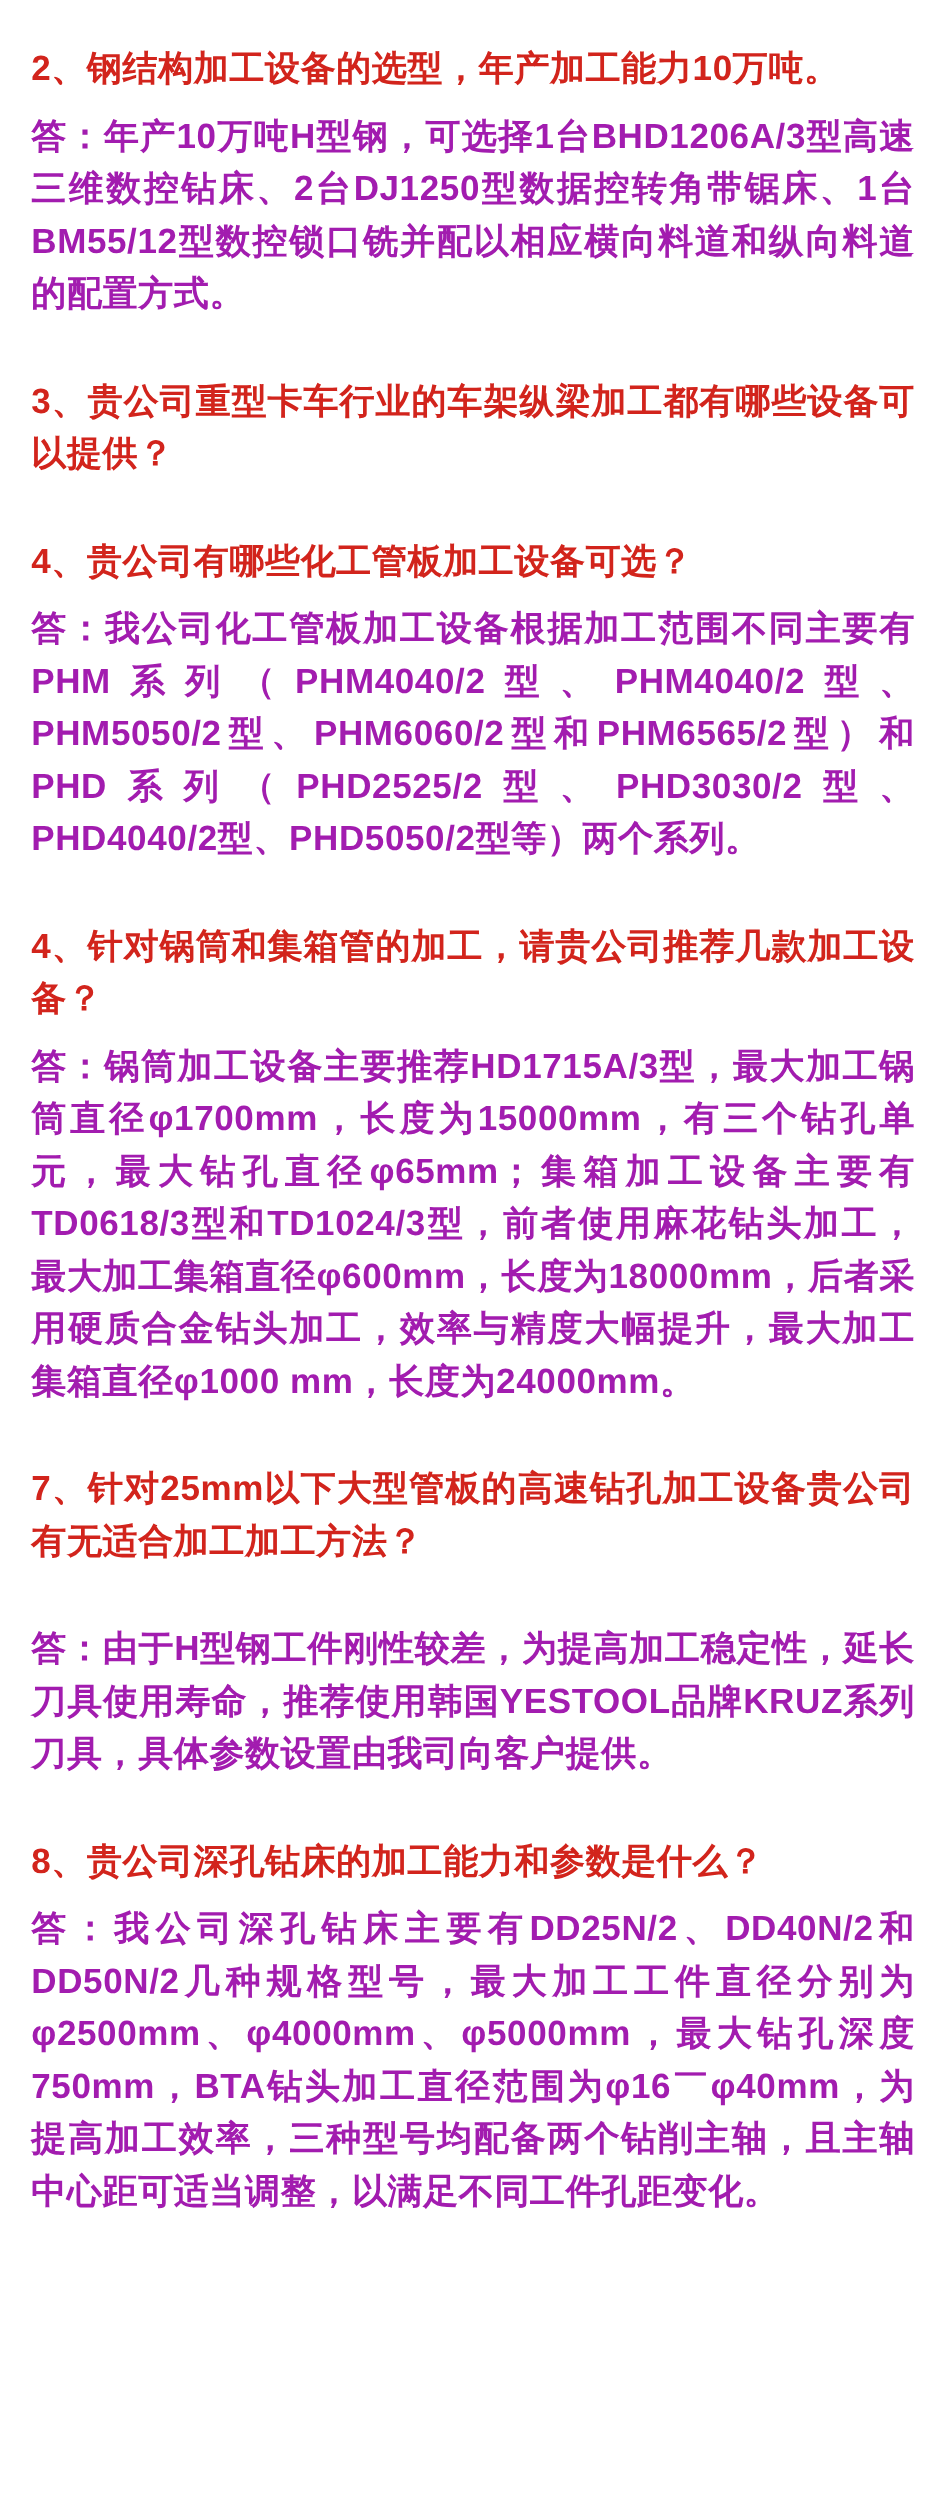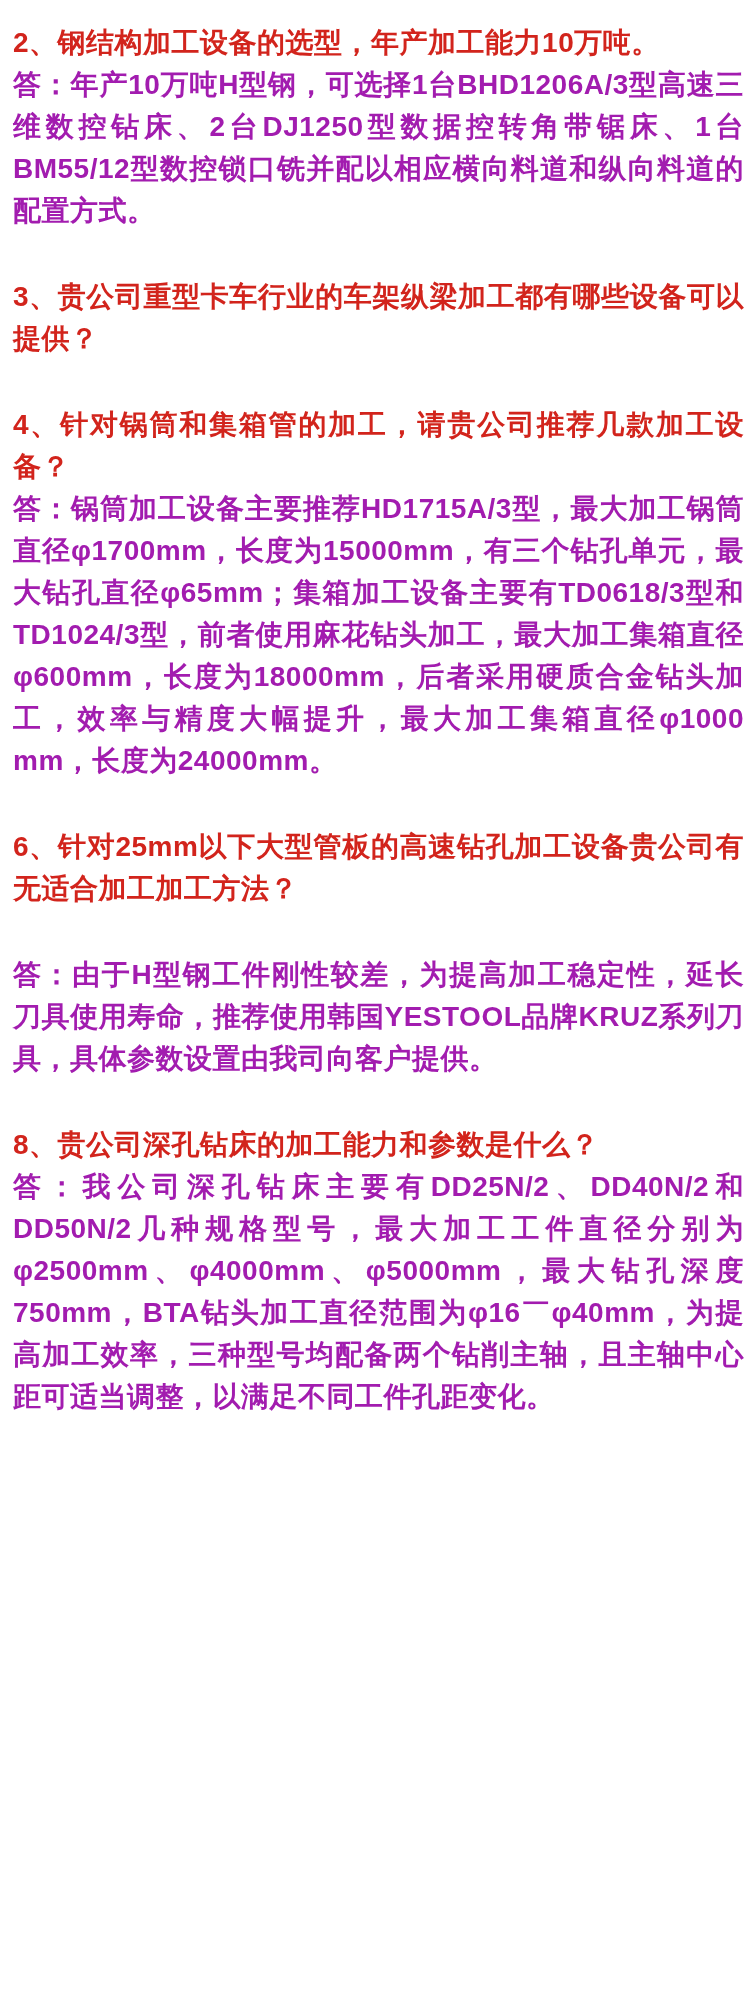--- a/index.html
+++ b/index.html
@@ -21,21 +21,21 @@
     font-size: 28px;
     line-height: 42px;
     letter-spacing: 0.5px;
     text-align: justify;
     text-align-last: left;
   }
   .qa {
     margin: 0 0 44px 0;
   }
   .qa p {
-    margin: 0;
+    margin: 12px;
   }
   .q {
     color: #d2241c;
   }
   .a {
     color: #a21caf;
   }
 </style>
 </head>
 <body>
@@ -44,28 +44,32 @@
 
   <section class="qa">
     <p class="q">2、钢结构加工设备的选型，年产加工能力10万吨。</p>
     <p class="a">答：年产10万吨H型钢，可选择1台BHD1206A/3型高速三维数控钻床、2台DJ1250型数据控转角带锯床、1台BM55/12型数控锁口铣并配以相应横向料道和纵向料道的配置方式。</p>
   </section>
 
   <section class="qa">
     <p class="q">3、贵公司重型卡车行业的车架纵梁加工都有哪些设备可以提供？</p>
   </section>
 
+  <section class="qa">
+    <p class="q">4、贵公司有哪些化工管板加工设备可选？</p>
+    <p class="a">答：我公司化工管板加工设备根据加工范围不同主要有PHM系列（PHM4040/2型、PHM4040/2型、PHM5050/2型、PHM6060/2型和PHM6565/2型）和PHD系列（PHD2525/2型、PHD3030/2型、PHD4040/2型、PHD5050/2型等）两个系列。</p>
+  </section>
 
   <section class="qa">
     <p class="q">4、针对锅筒和集箱管的加工，请贵公司推荐几款加工设备？</p>
     <p class="a">答：锅筒加工设备主要推荐HD1715A/3型，最大加工锅筒直径φ1700mm，长度为15000mm，有三个钻孔单元，最大钻孔直径φ65mm；集箱加工设备主要有TD0618/3型和TD1024/3型，前者使用麻花钻头加工，最大加工集箱直径φ600mm，长度为18000mm，后者采用硬质合金钻头加工，效率与精度大幅提升，最大加工集箱直径φ1000 mm，长度为24000mm。</p>
   </section>
 
   <section class="qa">
-    <p class="q">6、针对25mm以下大型管板的高速钻孔加工设备贵公司有无适合加工加工方法？</p>
+    <p class="q">7、针对25mm以下大型管板的高速钻孔加工设备贵公司有无适合加工加工方法？</p>
   </section>
 
   <section class="qa">
     <p class="a">答：由于H型钢工件刚性较差，为提高加工稳定性，延长刀具使用寿命，推荐使用韩国YESTOOL品牌KRUZ系列刀具，具体参数设置由我司向客户提供。</p>
   </section>
 
   <section class="qa">
     <p class="q">8、贵公司深孔钻床的加工能力和参数是什么？</p>
     <p class="a">答：我公司深孔钻床主要有DD25N/2、DD40N/2和DD50N/2几种规格型号，最大加工工件直径分别为φ2500mm、φ4000mm、φ5000mm，最大钻孔深度750mm，BTA钻头加工直径范围为φ16￣φ40mm，为提高加工效率，三种型号均配备两个钻削主轴，且主轴中心距可适当调整，以满足不同工件孔距变化。</p>
   </section>

